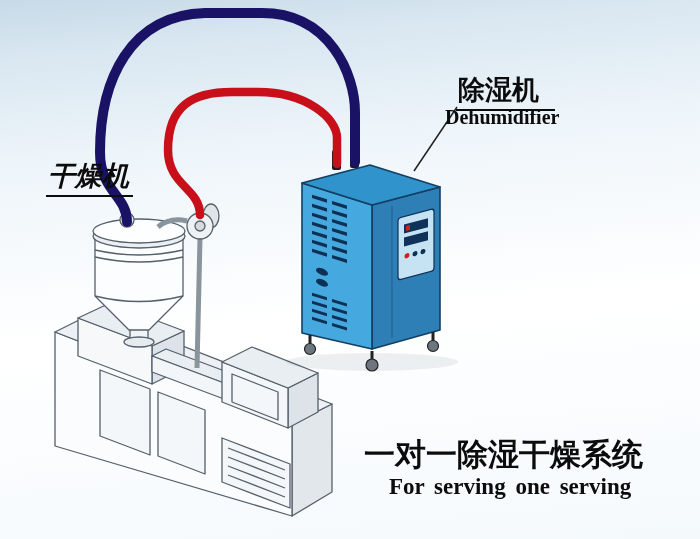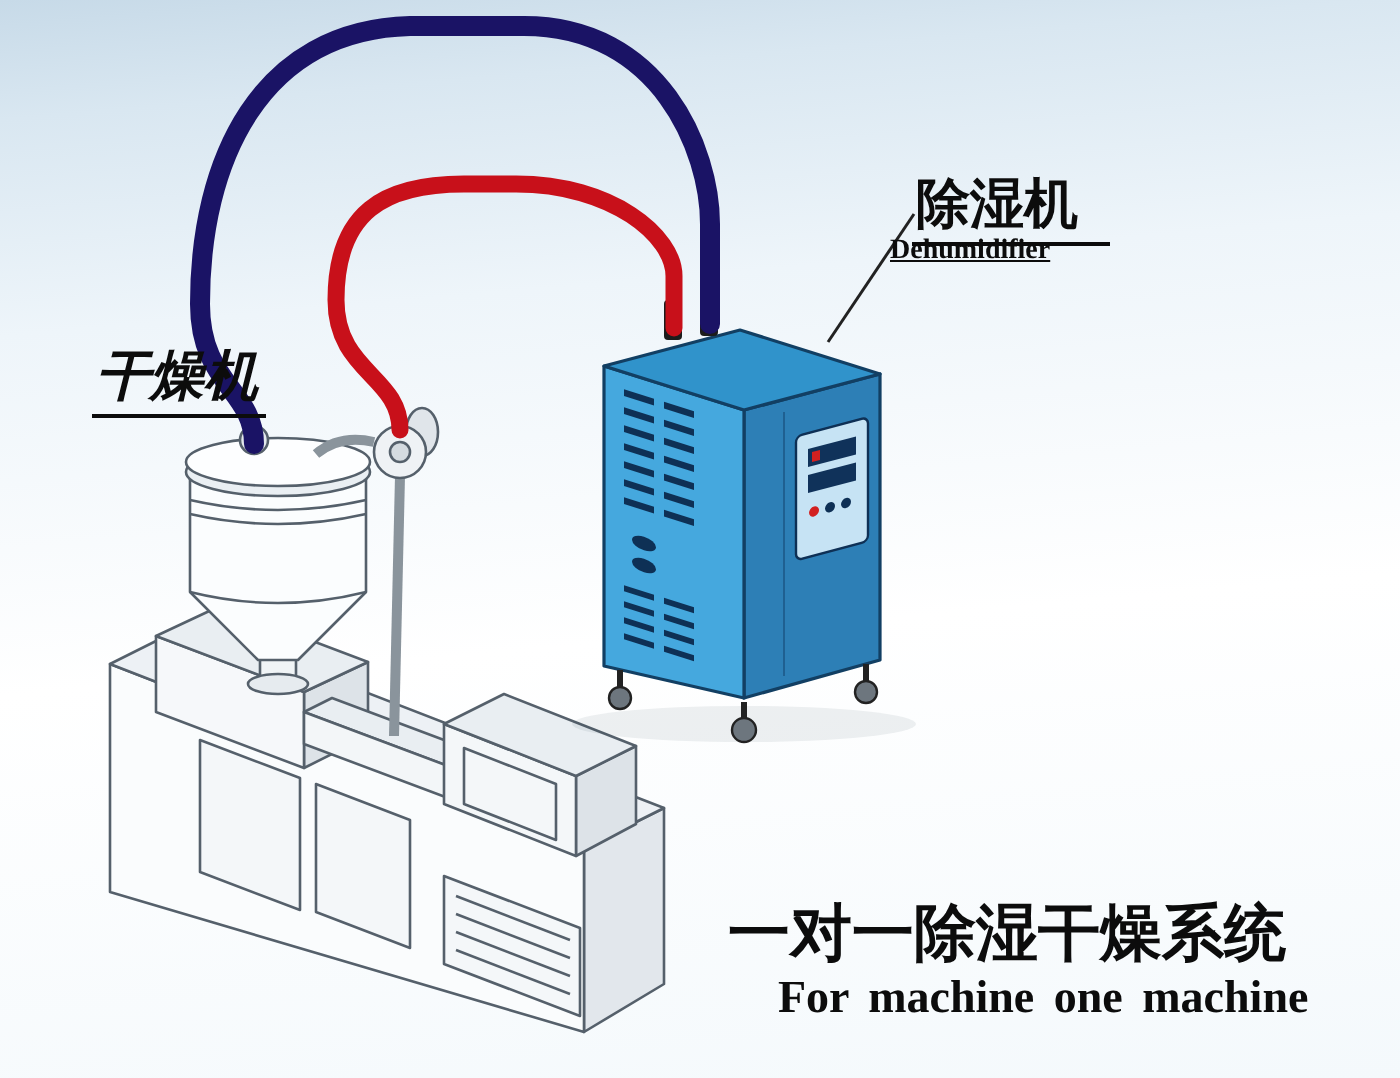--- a/index.html
+++ b/index.html
@@ -4,27 +4,27 @@
 <style>
   html,body{margin:0;padding:0;}
   .stage{
     position:relative;
     width:700px;height:539px;
     overflow:hidden;
     background:linear-gradient(175deg,#c7dae8 0%,#d9e7f1 10%,#eef5fa 28%,#ffffff 58%,#f4f9fc 100%);
     font-family:"Liberation Sans","DejaVu Sans",sans-serif;
   }
   .scene{position:absolute;left:0;top:0;}
-  .lbl{position:absolute;color:#0c0c0c;white-space:nowrap;z-index:3;margin-top:12px;}
+  .lbl{position:absolute;color:#0c0c0c;white-space:nowrap;z-index:3;}
   .cn{font-family:"DejaVu Sans","Liberation Sans",sans-serif;font-weight:bold;}
   .en{font-family:"Liberation Serif","DejaVu Serif",serif;font-weight:bold;}
   .label-dryer-cn{left:46px;top:158px;font-size:27px;border-bottom:2px solid #0c0c0c;padding:0 4px 1px 2px;font-style:italic;}
   .label-dryer-en{left:48px;top:193px;font-size:22px;}
   .label-dehu-cn{left:456px;top:72px;font-size:27px;border-bottom:2px solid #0c0c0c;padding:0 16px 1px 2px;}
-  .label-dehu-en{left:445px;top:106px;font-size:14px;text-decoration:underline;}
+  .label-dehu-en{left:445px;top:106px;font-size:20px;}
   .caption-cn{left:364px;top:434px;font-size:31px;}
   .caption-en{left:389px;top:474px;font-size:23px;word-spacing:4px;}
 </style>
 </head>
 <body>
 
 <div class="stage">
 
   <svg class="scene" width="700" height="539" viewBox="0 0 700 539">
 
@@ -146,14 +146,14 @@
 
     <line x1="457" y1="107" x2="414" y2="171" stroke="#222" stroke-width="1.5"></line>
   </svg>
 
   <div class="lbl cn label-dryer-cn">干燥机</div>
 
   <div class="lbl cn label-dehu-cn">除湿机</div>
   <div class="lbl en label-dehu-en">Dehumidifier</div>
 
   <div class="lbl cn caption-cn">一对一除湿干燥系统</div>
-  <div class="lbl en caption-en">For machine one machine</div>
+  <div class="lbl en caption-en">For serving one serving</div>
 </div>
 
 </body></html>

